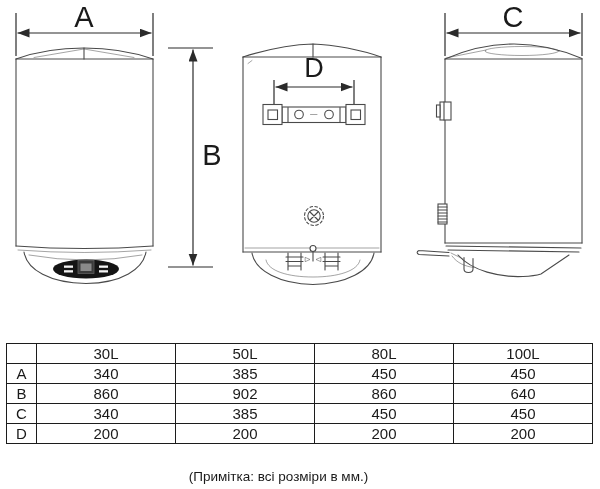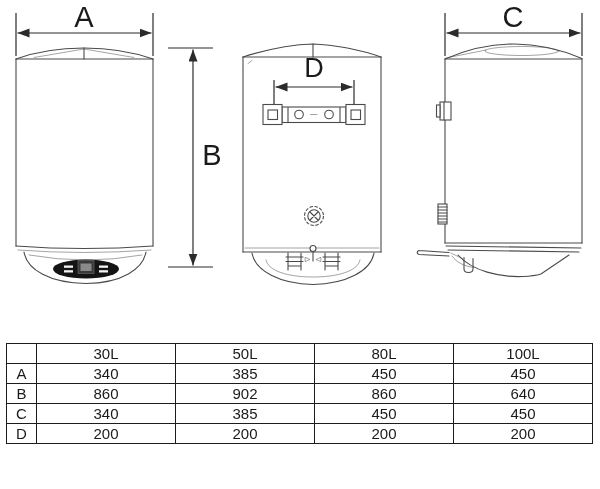--- a/index.html
+++ b/index.html
@@ -216,14 +216,15 @@
       <tr>
         <th>D</th>
         <td>200</td>
         <td>200</td>
         <td>200</td>
         <td>200</td>
       </tr>
     </tbody>
   </table>
 
+  <div class="units-note">(Примітка: всі розміри в мм.)</div>
 
 </div>
 
 </body></html>

